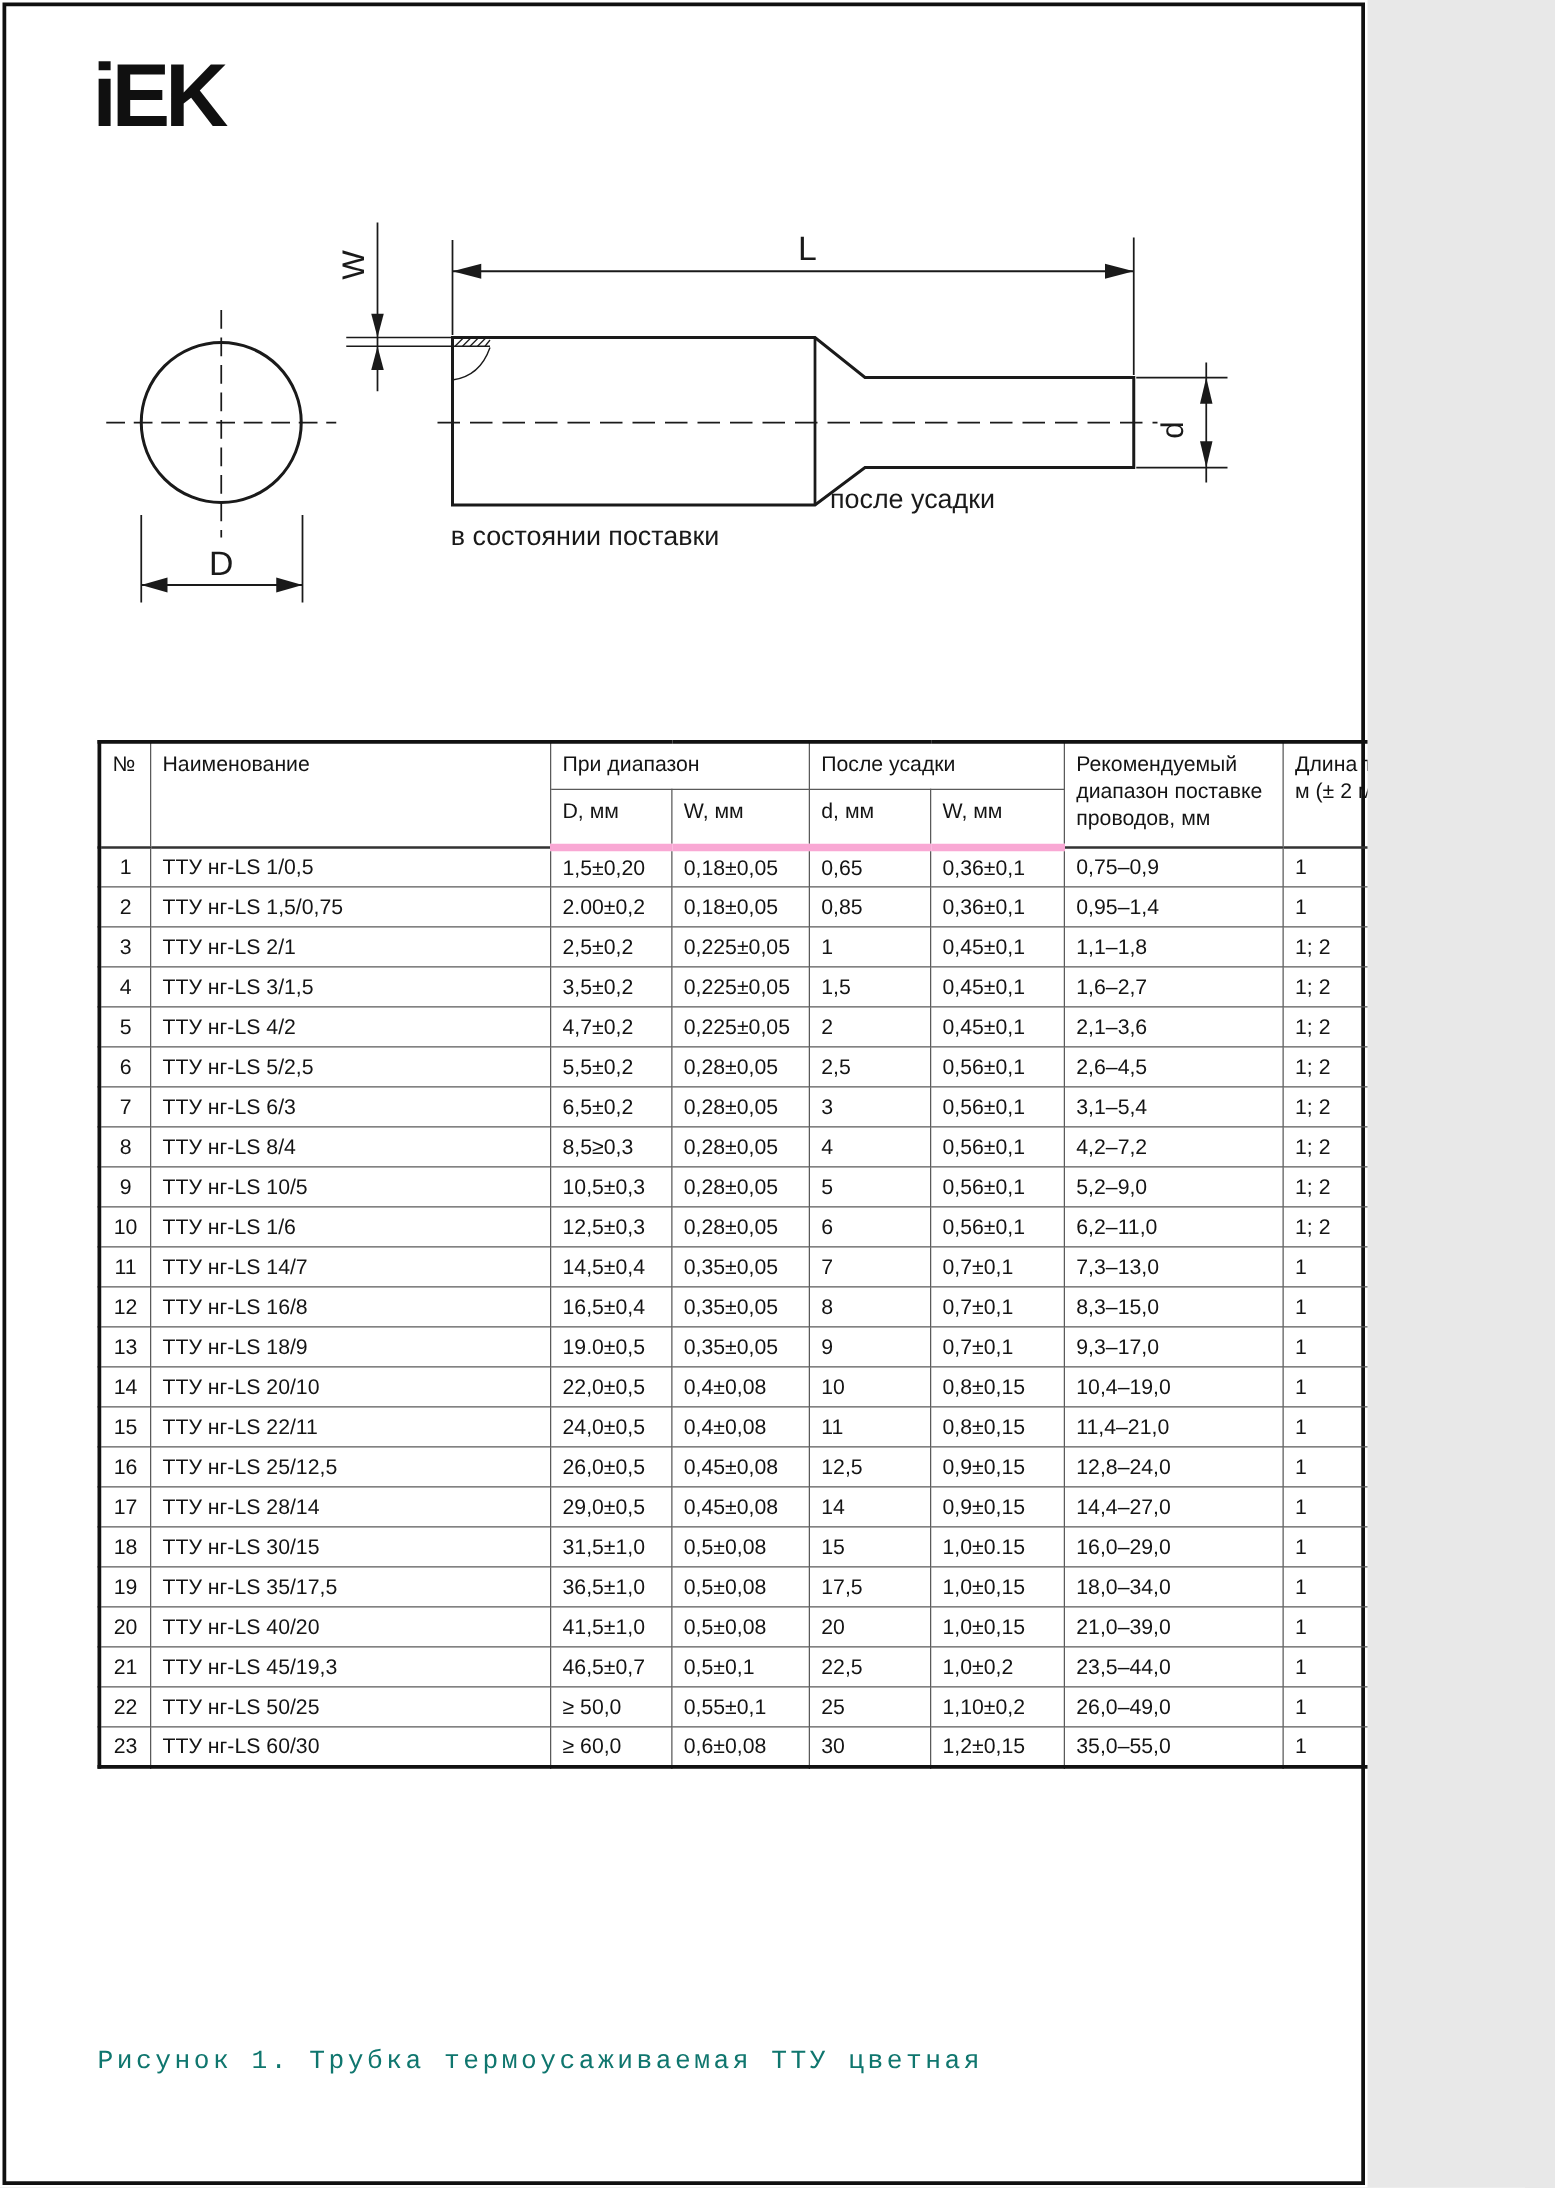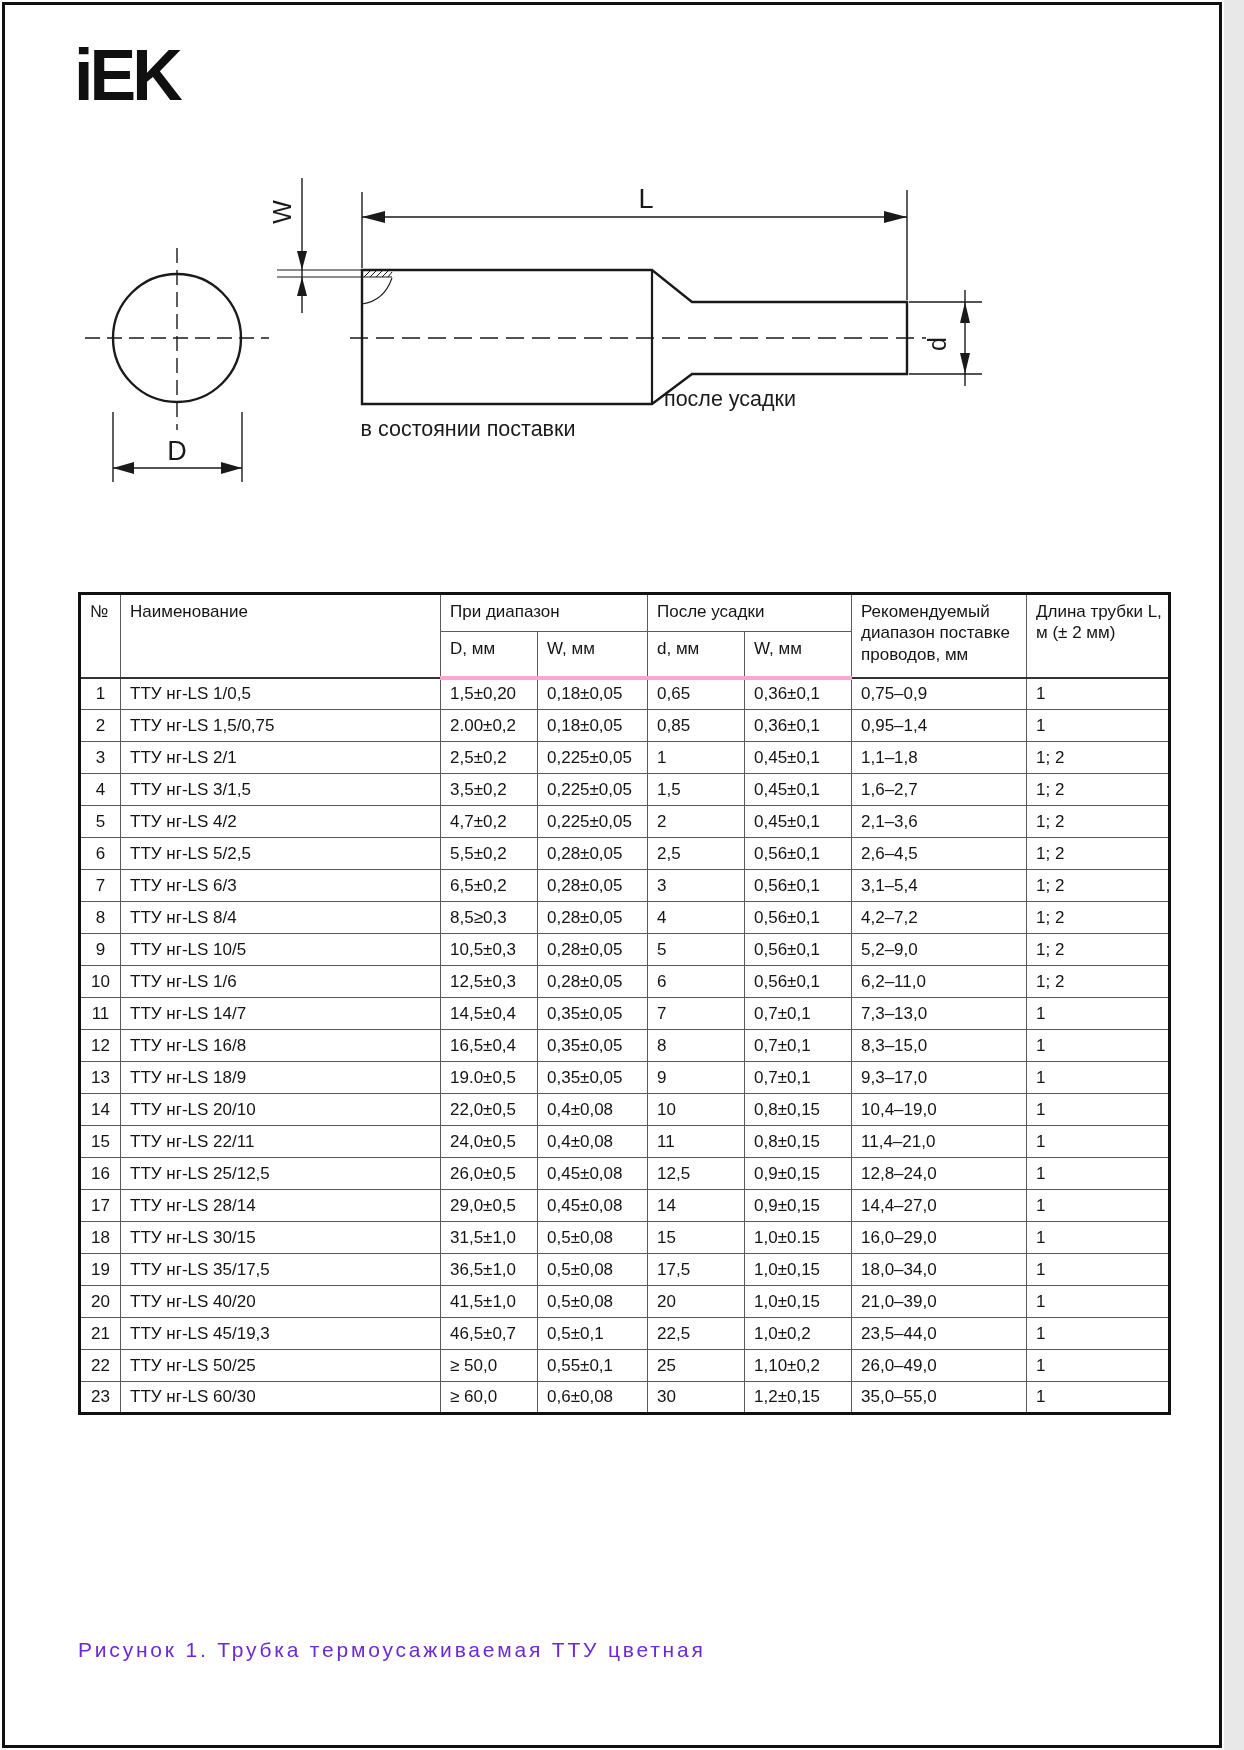--- a/index.html
+++ b/index.html
@@ -1,18 +1,18 @@
 <!DOCTYPE html>
 <html><head>
 <meta charset="utf-8">
 <style>
   html,body { margin:0; padding:0; background:#e8e8e8; }
   * { box-sizing:border-box; }
   .page {
-    position:relative; width:1224px; height:1750px; background:#ffffff;
+    position:relative; width:1094px; height:1750px; background:#ffffff;
     font-family:"Liberation Sans", sans-serif; color:#141414; overflow:hidden;
   }
   .frame { position:absolute; inset:2px; border:3px solid #101010; pointer-events:none; }
 
   .logo {
     position:absolute; left:74px; top:36px;
     font-size:70px; font-weight:bold; letter-spacing:-4px; color:#101010;
     transform:scaleY(1.02);
   }
 
@@ -24,31 +24,31 @@
     border-collapse:collapse; table-layout:fixed;
     font-size:17px; color:#141414;
   }
   .spec-table { border:3px solid #111; }
   .spec-table th, .spec-table td { border:1.5px solid #5a5a5a; }
   .spec-table thead th {
     font-weight:normal; text-align:left; vertical-align:top;
     padding:6px 6px 4px 9px; line-height:1.25;
   }
   .spec-table thead tr.h1 th { height:38px; }
-  .spec-table thead tr.h2 th { height:46px; border-bottom:4px solid #f9a8d4; }
+  .spec-table thead tr.h2 th { height:46px; border-bottom:6px solid #f9a8d4; }
   .spec-table thead tr.h1 th[rowspan] { border-bottom:2px solid #333; }
   .spec-table tbody td {
     height:32px; padding:2px 6px 2px 9px; vertical-align:middle; white-space:nowrap;
   }
   .spec-table tbody td:first-child { text-align:center; padding:2px 2px; }
   .spec-table { border-top-width:3px; border-bottom-width:3px; }
 
   .caption {
     position:absolute; left:78px; top:1638px;
-    font-size:21px; letter-spacing:2.8px; color:#6d28d9; white-space:nowrap;
+    font-size:21px; letter-spacing:2.8px; color:#0f766e; white-space:nowrap;font-family:Liberation Mono, monospace;
   }
 </style>
 </head>
 <body>
 
 <div class="page">
   <div class="frame"></div>
 
   <div class="logo">iEK</div>
 

